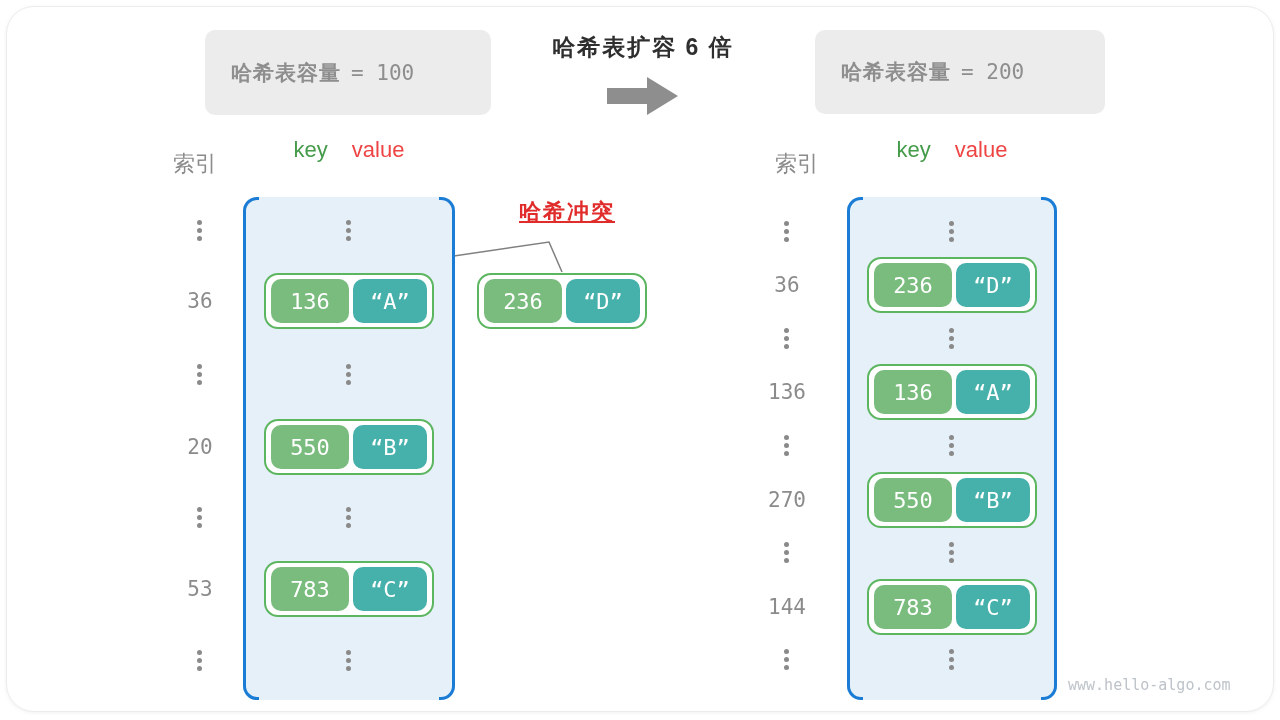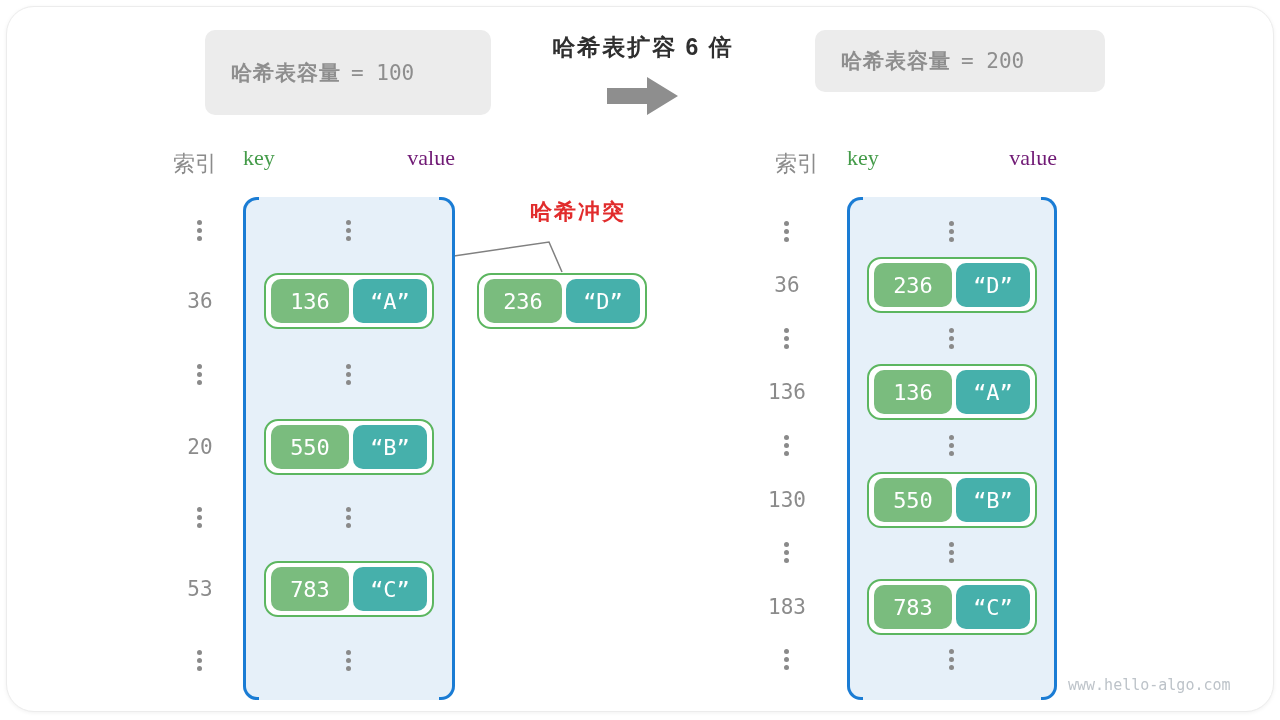--- a/index.html
+++ b/index.html
@@ -23,24 +23,24 @@
   .ib-mono{font-family:"DejaVu Sans Mono",monospace;margin-left:10px;}
   
   .title{
     position:absolute;left:528px;top:32px;width:230px;text-align:center;
     font-size:23px;font-weight:bold;color:#2f2f2f;letter-spacing:2px;
   }
   .arrow{position:absolute;left:607px;top:76px;width:72px;height:40px;}
   
   .hdr-cjk{position:absolute;top:150px;width:56px;text-align:center;
     font-size:22px;color:#8b8b8b;line-height:28px;}
-  .hdr-kv{position:absolute;top:144px;display:flex;justify-content:space-between;gap:24px;
-    font-family:Liberation Serif, serif;font-size:22px;line-height:28px;}
+  .hdr-kv{position:absolute;top:136px;display:flex;justify-content:center;gap:24px;
+    font-family:Liberation Sans, sans-serif;font-size:22px;line-height:28px;}
   .hdr-key{color:#449b49;}
-  .hdr-value{color:#701a75;}
+  .hdr-value{color:#ef4444;}
   
   .table-box{position:absolute;background:#e6f0f9;border-radius:14px;}
   .bracket{position:absolute;top:0;bottom:0;width:16px;box-sizing:border-box;}
   .bracket-l{left:0;border:3px solid #1a7cd4;border-right:none;border-radius:14px 0 0 14px;}
   .bracket-r{right:0;border:3px solid #1a7cd4;border-left:none;border-radius:0 14px 14px 0;}
   
   .idx{position:absolute;width:80px;text-align:center;
     font-family:"DejaVu Sans Mono",monospace;font-size:21px;color:#8b8b8b;line-height:26px;}
   
   .pair{
@@ -52,22 +52,22 @@
     height:44px;border-radius:10px;display:flex;align-items:center;justify-content:center;
     font-family:"DejaVu Sans Mono",monospace;font-size:22px;color:#ffffff;
   }
   .chip-key{width:78px;background:#7abc7e;}
   .chip-val{width:74px;background:#46b0ab;}
   
   .vdots{position:absolute;display:flex;flex-direction:column;gap:3px;}
   .vdots i{display:block;width:5px;height:5px;border-radius:50%;background:#8a8a8a;}
   
   .collision-label{
-    position:absolute;left:503px;top:197px;width:150px;text-align:center;
-    font-size:22px;font-weight:bold;color:#e12c2c;letter-spacing:2px;
+    position:absolute;left:492px;top:197px;width:150px;text-align:center;
+    font-size:22px;font-weight:bold;color:#e12c2c;letter-spacing:2px;text-decoration:underline;
   }
   .lines{position:absolute;left:0;top:0;pointer-events:none;}
   
   .watermark{
     position:absolute;left:1068px;top:676px;
     font-family:"DejaVu Sans Mono",monospace;font-size:15px;color:#bdc3c9;
   }
 </style>
 </head>
 <body>
@@ -83,21 +83,21 @@
     <div class="ib-line"><span class="ib-label">哈希表容量</span><span class="ib-mono">= 100</span></div>
   </div>
 
   <div class="title">哈希表扩容 6 倍</div>
   <div class="arrow">
     <svg width="72" height="40" viewBox="0 0 72 40">
       <path d="M0,12 L40,12 L40,1 L71,20 L40,39 L40,28 L0,28 Z" fill="#8e8e8e"></path>
     </svg>
   </div>
 
-  <div class="infobox" style="left:815px;top:30px;width:290px;height:62px;">
+  <div class="infobox" style="left:815px;top:30px;width:290px;height:84px;">
     <div class="ib-line"><span class="ib-label">哈希表容量</span><span class="ib-mono">= 200</span></div>
   </div>
 
   <div class="hdr-cjk" style="left:167px;">索引</div>
   <div class="hdr-kv" style="left:243px;width:212px;">
     <span class="hdr-key">key</span>
     <span class="hdr-value">value</span>
   </div>
 
   <div class="table-box" style="left:243px;top:197px;width:212px;height:503px;">
@@ -189,27 +189,27 @@
       <i></i>
       <i></i>
       <i></i>
     </div>
   <div class="idx" style="left:747px;top:379px;">136</div>
   <div class="vdots" style="left:784px;top:435px;">
       <i></i>
       <i></i>
       <i></i>
     </div>
-  <div class="idx" style="left:747px;top:487px;">130</div>
+  <div class="idx" style="left:747px;top:487px;">270</div>
   <div class="vdots" style="left:784px;top:542px;">
       <i></i>
       <i></i>
       <i></i>
     </div>
-  <div class="idx" style="left:747px;top:594px;">183</div>
+  <div class="idx" style="left:747px;top:594px;">144</div>
   <div class="vdots" style="left:784px;top:649px;">
       <i></i>
       <i></i>
       <i></i>
     </div>
 
   <div class="vdots" style="left:949px;top:221px;">
       <i></i>
       <i></i>
       <i></i>

